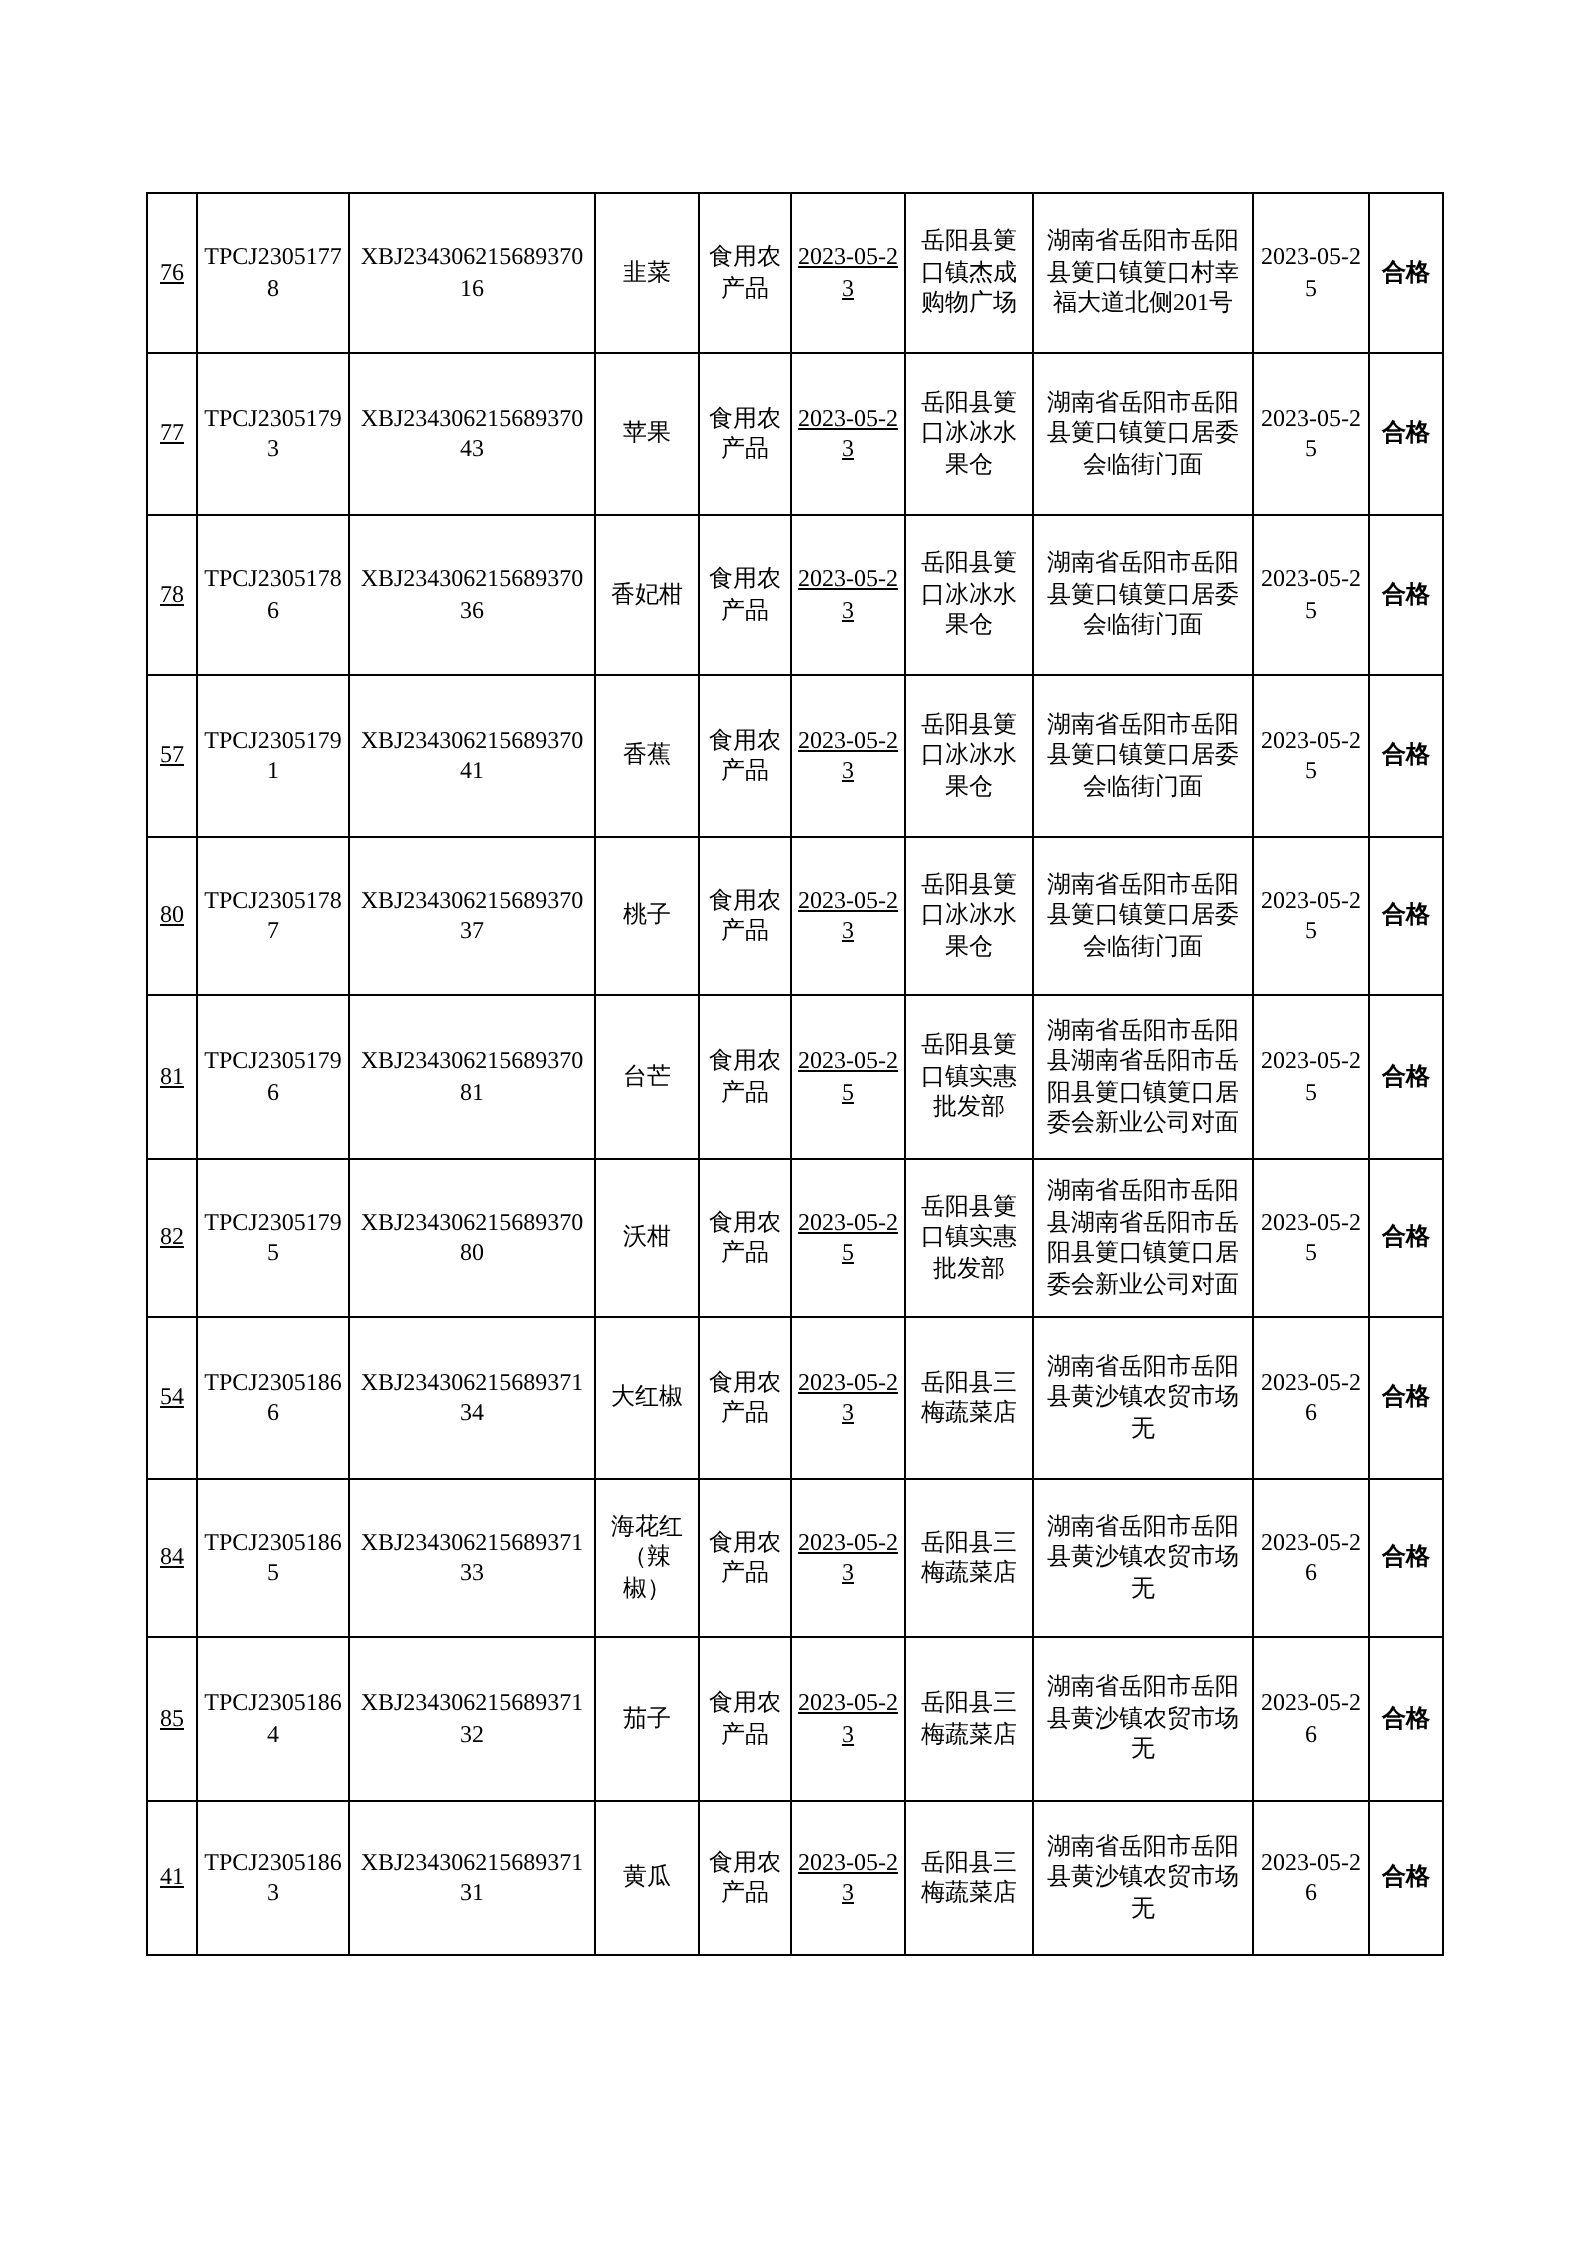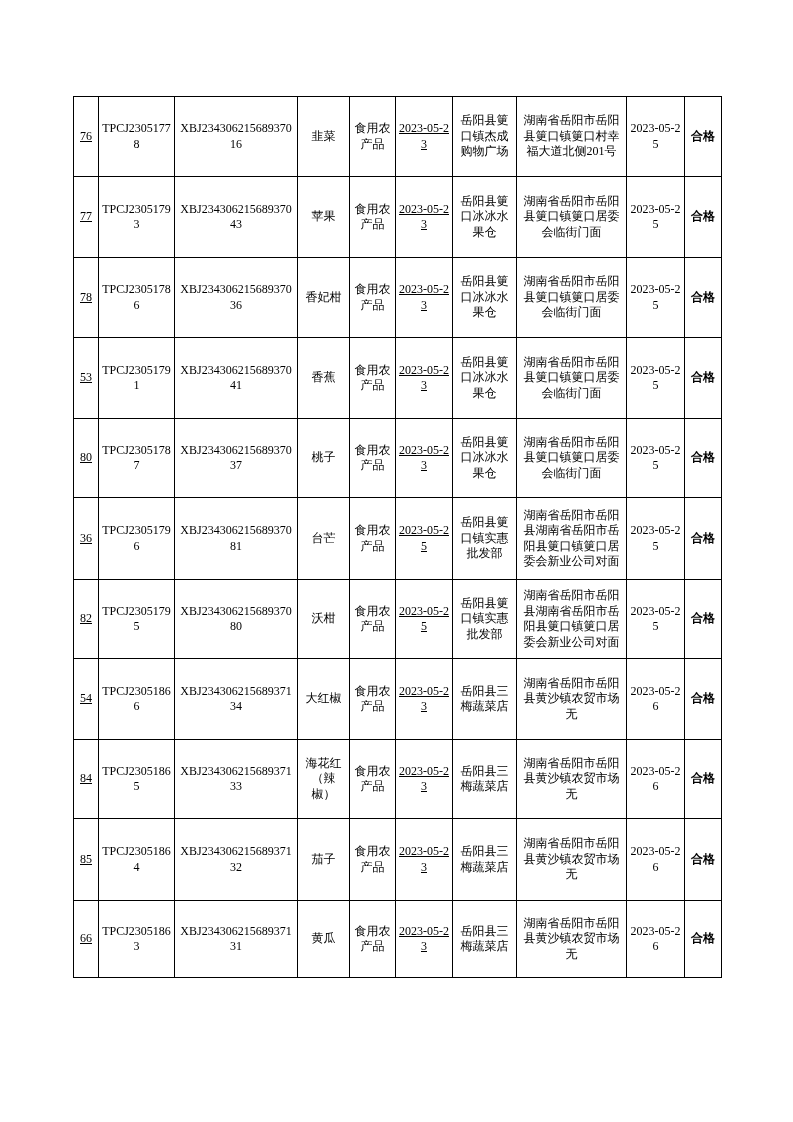--- a/index.html
+++ b/index.html
@@ -93,21 +93,21 @@
           <td class="c3">XBJ23430621568937036</td>
           <td class="c4">香妃柑</td>
           <td class="c5">食用农产品</td>
           <td class="c6">2023-05-23</td>
           <td class="c7">岳阳县筻口冰冰水果仓</td>
           <td class="c8">湖南省岳阳市岳阳县筻口镇筻口居委会临街门面</td>
           <td class="c9">2023-05-25</td>
           <td class="c10">合格</td>
         </tr>
         <tr style="height: 81px;">
-          <td class="c1">53</td>
+          <td class="c1">57</td>
           <td class="c2">TPCJ23051791</td>
           <td class="c3">XBJ23430621568937041</td>
           <td class="c4">香蕉</td>
           <td class="c5">食用农产品</td>
           <td class="c6">2023-05-23</td>
           <td class="c7">岳阳县筻口冰冰水果仓</td>
           <td class="c8">湖南省岳阳市岳阳县筻口镇筻口居委会临街门面</td>
           <td class="c9">2023-05-25</td>
           <td class="c10">合格</td>
         </tr>
@@ -117,21 +117,21 @@
           <td class="c3">XBJ23430621568937037</td>
           <td class="c4">桃子</td>
           <td class="c5">食用农产品</td>
           <td class="c6">2023-05-23</td>
           <td class="c7">岳阳县筻口冰冰水果仓</td>
           <td class="c8">湖南省岳阳市岳阳县筻口镇筻口居委会临街门面</td>
           <td class="c9">2023-05-25</td>
           <td class="c10">合格</td>
         </tr>
         <tr style="height: 82px;">
-          <td class="c1">36</td>
+          <td class="c1">81</td>
           <td class="c2">TPCJ23051796</td>
           <td class="c3">XBJ23430621568937081</td>
           <td class="c4">台芒</td>
           <td class="c5">食用农产品</td>
           <td class="c6">2023-05-25</td>
           <td class="c7">岳阳县筻口镇实惠批发部</td>
           <td class="c8">湖南省岳阳市岳阳县湖南省岳阳市岳阳县筻口镇筻口居委会新业公司对面</td>
           <td class="c9">2023-05-25</td>
           <td class="c10">合格</td>
         </tr>
@@ -177,21 +177,21 @@
           <td class="c3">XBJ23430621568937132</td>
           <td class="c4">茄子</td>
           <td class="c5">食用农产品</td>
           <td class="c6">2023-05-23</td>
           <td class="c7">岳阳县三梅蔬菜店</td>
           <td class="c8">湖南省岳阳市岳阳县黄沙镇农贸市场无</td>
           <td class="c9">2023-05-26</td>
           <td class="c10">合格</td>
         </tr>
         <tr style="height: 77px;">
-          <td class="c1">66</td>
+          <td class="c1">41</td>
           <td class="c2">TPCJ23051863</td>
           <td class="c3">XBJ23430621568937131</td>
           <td class="c4">黄瓜</td>
           <td class="c5">食用农产品</td>
           <td class="c6">2023-05-23</td>
           <td class="c7">岳阳县三梅蔬菜店</td>
           <td class="c8">湖南省岳阳市岳阳县黄沙镇农贸市场无</td>
           <td class="c9">2023-05-26</td>
           <td class="c10">合格</td>
         </tr>

